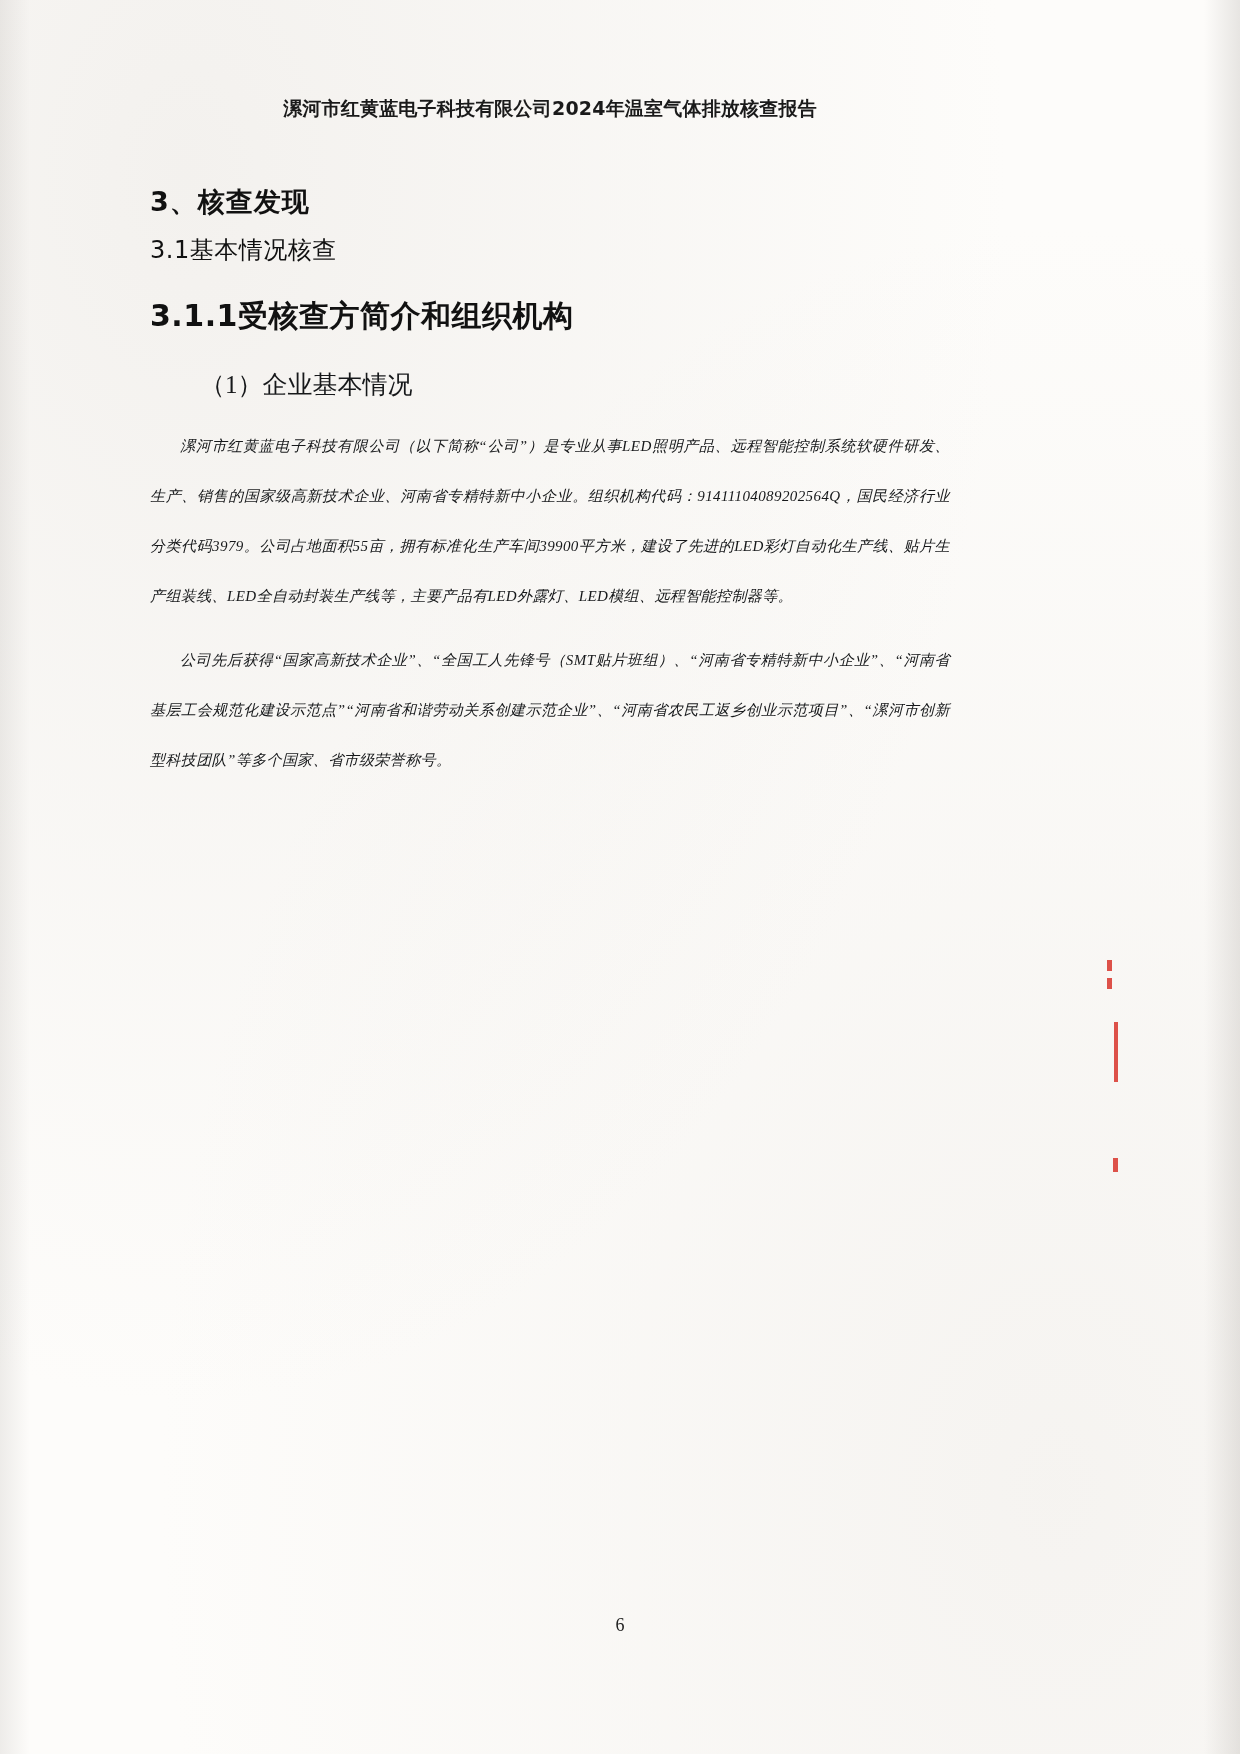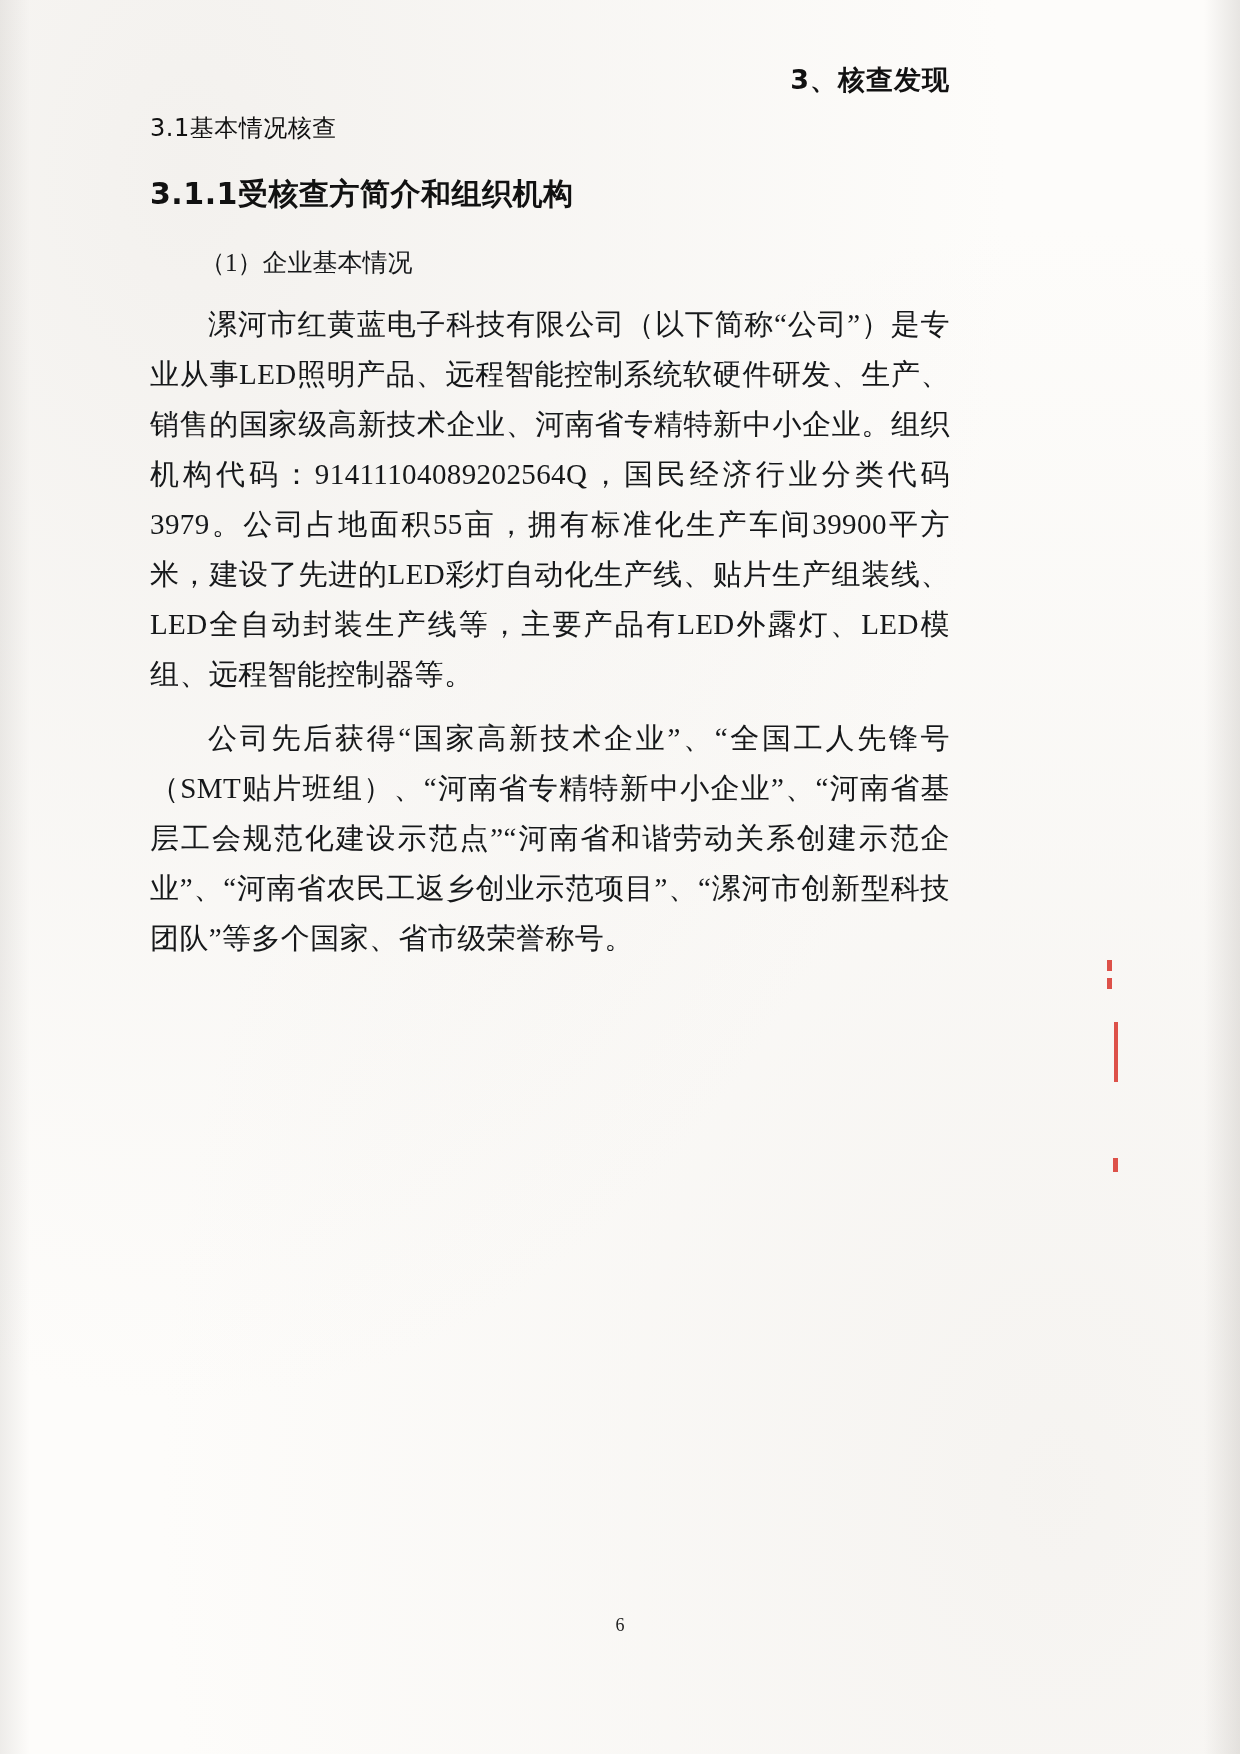--- a/index.html
+++ b/index.html
@@ -39,46 +39,46 @@
     margin-top: 96px;
     font-family: "DejaVu Sans", sans-serif;
   }
   h1.sec {
     font-size: 27px;
     font-weight: bold;
     color: #111;
     margin: 62px 0 0 0;
     letter-spacing: 1px;
     font-family: "DejaVu Sans", sans-serif;
-    text-align: right;
   }
   h2.sec {
     font-size: 24px;
     font-weight: normal;
     color: #111;
     margin: 14px 0 0 0;
     letter-spacing: 0.5px;
     font-family: "DejaVu Sans", sans-serif;
   }
   h3.sec {
     font-size: 30px;
     font-weight: bold;
     color: #111;
     margin: 30px 0 0 0;
     letter-spacing: 0.5px;
     font-family: "DejaVu Sans", sans-serif;
   }
   p.body {
-    font-size: 29px;
+    font-size: 15px;
     line-height: 50px;
     color: #16181a;
     margin: 14px 0 0 0;
     text-align: justify;
     text-justify: inter-ideograph;
     letter-spacing: 0.4px;
+    font-style: italic;
   }
   p.indent {
     text-indent: 2em;
   }
   p.sub {
     font-size: 25px;
     line-height: 44px;
     margin: 26px 0 0 0;
     text-indent: 2em;
     color: #16181a;
@@ -118,20 +118,21 @@
   }
 </style>
 </head>
 <body>
 
 <div class="page">
   <div class="edge-shadow-left"></div>
   <div class="edge-shadow"></div>
 
   <div class="content">
+    <div class="header">漯河市红黄蓝电子科技有限公司2024年温室气体排放核查报告</div>
 
     <h1 class="sec">3、核查发现</h1>
     <h2 class="sec">3.1基本情况核查</h2>
     <h3 class="sec">3.1.1受核查方简介和组织机构</h3>
 
     <p class="sub">（1）企业基本情况</p>
 
     <p class="body indent">漯河市红黄蓝电子科技有限公司（以下简称“公司”）是专业从事LED照明产品、远程智能控制系统软硬件研发、生产、销售的国家级高新技术企业、河南省专精特新中小企业。组织机构代码：91411104089202564Q，国民经济行业分类代码3979。公司占地面积55亩，拥有标准化生产车间39900平方米，建设了先进的LED彩灯自动化生产线、贴片生产组装线、LED全自动封装生产线等，主要产品有LED外露灯、LED模组、远程智能控制器等。</p>
     <p class="body indent">公司先后获得“国家高新技术企业”、“全国工人先锋号（SMT贴片班组）、“河南省专精特新中小企业”、“河南省基层工会规范化建设示范点”“河南省和谐劳动关系创建示范企业”、“河南省农民工返乡创业示范项目”、“漯河市创新型科技团队”等多个国家、省市级荣誉称号。</p>
   </div>

